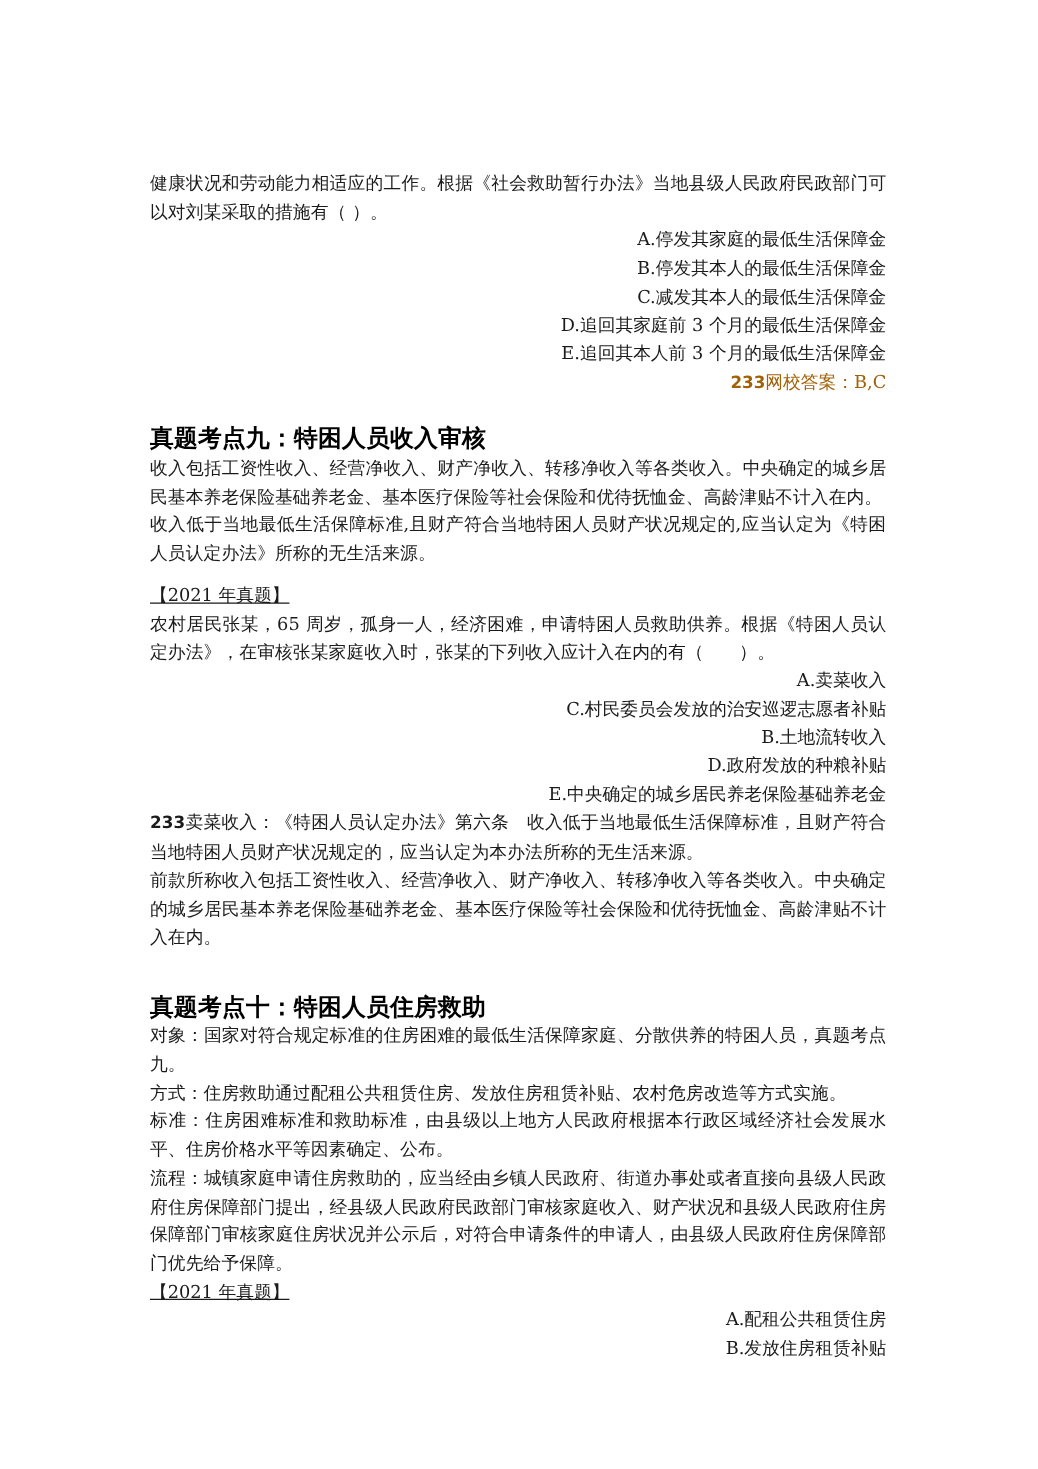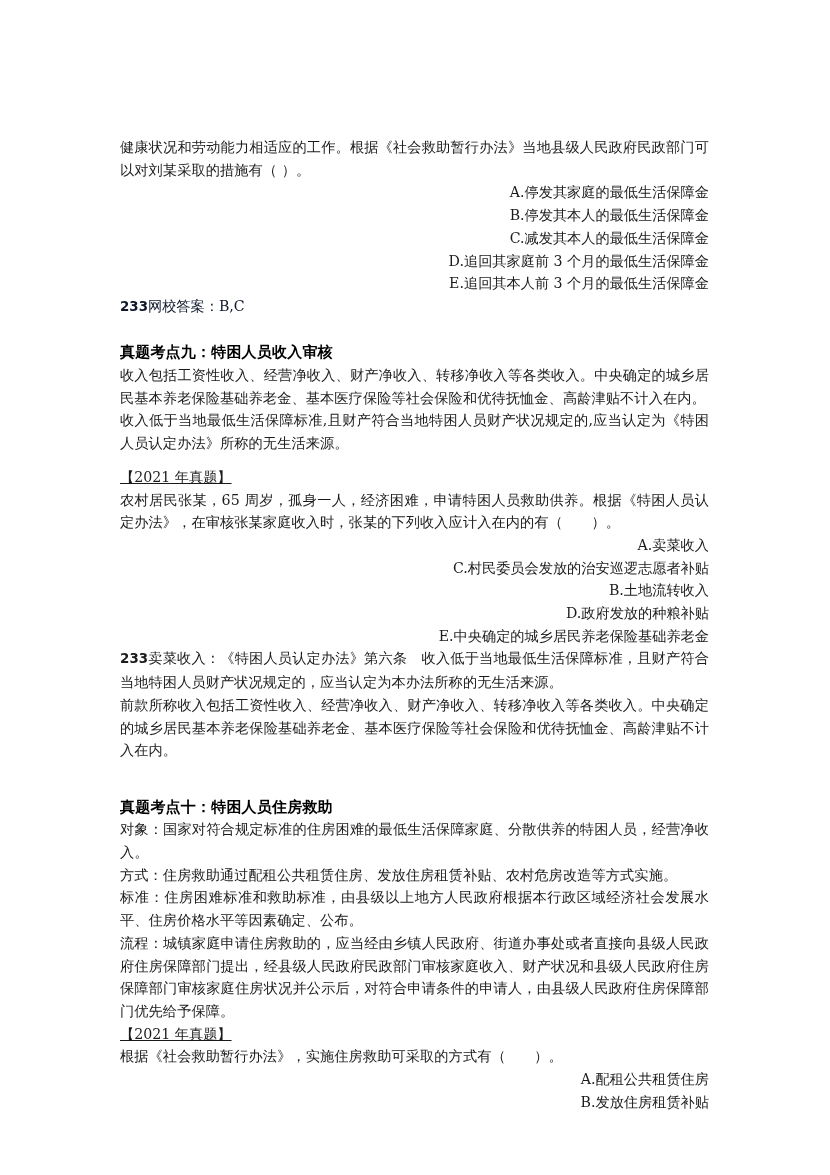--- a/index.html
+++ b/index.html
@@ -42,32 +42,33 @@
   
   .para { text-align-last: left; }
   .opt {
     font-size: 14.2px;
     line-height: 22.7px;
     color: #1b1b1b;
     text-align: right;
     white-space: nowrap;
   }
   .heading {
-    font-family: Liberation Sans, sans-serif;
+    font-family: Liberation Mono, monospace;
     font-weight: bold;
-    font-size: 15px;
+    font-size: 19px;
     line-height: 22.7px;
     color: #000000;
     letter-spacing: 0.2px;
   }
   .answer-line {
     font-size: 14.2px;
     line-height: 22.7px;
-    color: #0f172a;
+    color: #a16207;
     white-space: nowrap;
+    text-align: right;
   }
   .answer-line .lead {
     font-family: "DejaVu Sans", "Liberation Sans", sans-serif;
     font-weight: bold;
     font-size: 13.4px;
   }
   .explain-lead {
     font-family: "DejaVu Sans", "Liberation Sans", sans-serif;
     font-weight: bold;
     font-size: 13.4px;
@@ -115,23 +116,22 @@
     <div class="opt">B.土地流转收入</div>
     <div class="opt">D.政府发放的种粮补贴</div>
     <div class="opt">E.中央确定的城乡居民养老保险基础养老金</div>
     <div class="para"><span class="explain-lead">233</span><span>卖菜收入：</span><span>《特困人员认定办法》第六条　收入低于当地最低生活保障标准，且财产符合当地特困人员财产状况规定的，应当认定为本办法所称的无生活来源。</span></div>
     <div class="para">前款所称收入包括工资性收入、经营净收入、财产净收入、转移净收入等各类收入。中央确定的城乡居民基本养老保险基础养老金、基本医疗保险等社会保险和优待抚恤金、高龄津贴不计入在内。</div>
 
     <div class="gap"></div>
     <div class="gap-sm"></div>
 
     <div class="heading">真题考点十：特困人员住房救助</div>
-    <div class="para">对象：国家对符合规定标准的住房困难的最低生活保障家庭、分散供养的特困人员，经营净收入。</div>
+    <div class="para">对象：国家对符合规定标准的住房困难的最低生活保障家庭、分散供养的特困人员，真题考点九。</div>
     <div class="para">方式：住房救助通过配租公共租赁住房、发放住房租赁补贴、农村危房改造等方式实施。</div>
     <div class="para">标准：住房困难标准和救助标准，由县级以上地方人民政府根据本行政区域经济社会发展水平、住房价格水平等因素确定、公布。</div>
     <div class="para">流程：城镇家庭申请住房救助的，应当经由乡镇人民政府、街道办事处或者直接向县级人民政府住房保障部门提出，经县级人民政府民政部门审核家庭收入、财产状况和县级人民政府住房保障部门审核家庭住房状况并公示后，对符合申请条件的申请人，由县级人民政府住房保障部门优先给予保障。</div>
     <div class="yeartag">【2021 年真题】</div>
-    <div class="para">根据《社会救助暂行办法》，实施住房救助可采取的方式有（　　）。</div>
     <div class="opt">A.配租公共租赁住房</div>
     <div class="opt">B.发放住房租赁补贴</div>
 
   </div>
 </div>
 
 </body></html>

